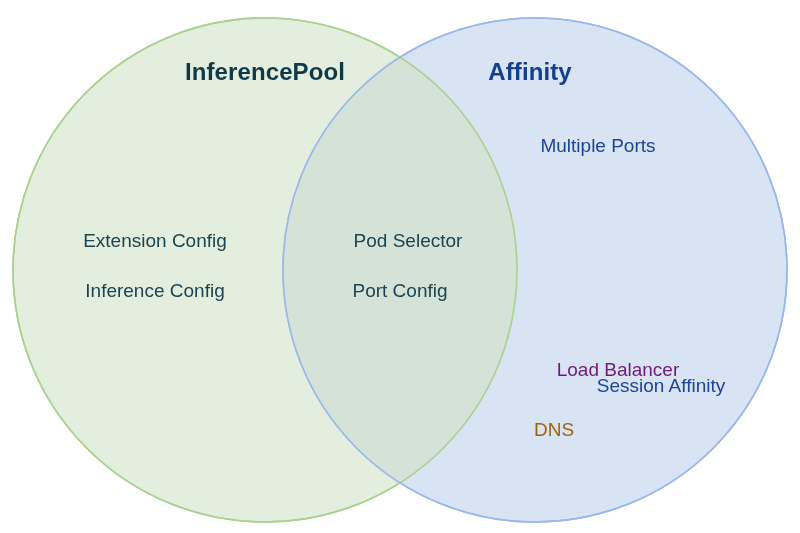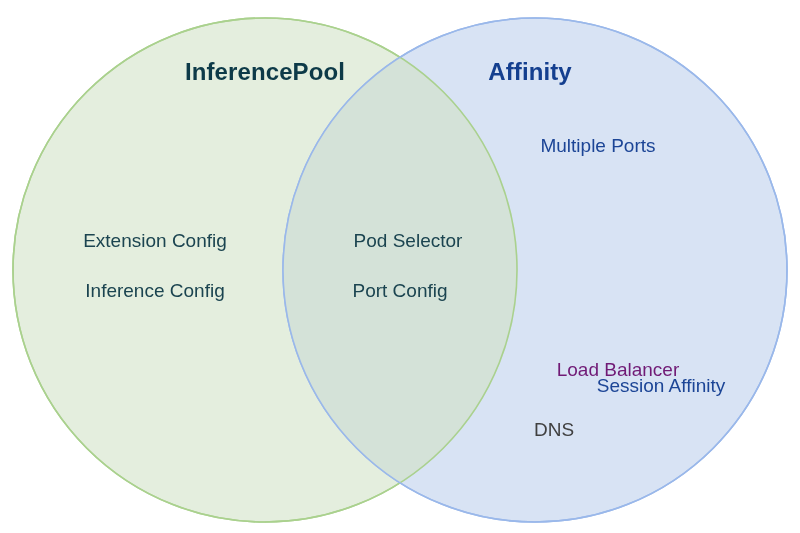--- a/index.html
+++ b/index.html
@@ -99,16 +99,16 @@
 
     <div class="item item-right" style="left: 598px; top: 146px; color: rgb(28, 69, 150);">Multiple Ports</div>
 
 
 
 
     <div class="item item-right" style="left: 618px; top: 338px; color: #701a75; margin-top: 32px;">Load Balancer</div>
 
     <div class="item item-right" style="left: 639px; top: 386px; color: rgb(28, 69, 150); margin-left: 22px;">Session Affinity</div>
 
-    <div class="item item-right" style="left: 554px; top: 430px; color: #404040;">DNS</div>
+    <div class="item item-right" style="left: 554px; top: 430px; color: #a16207;">DNS</div>
 
   </div>
 </div>
 
 </body></html>

